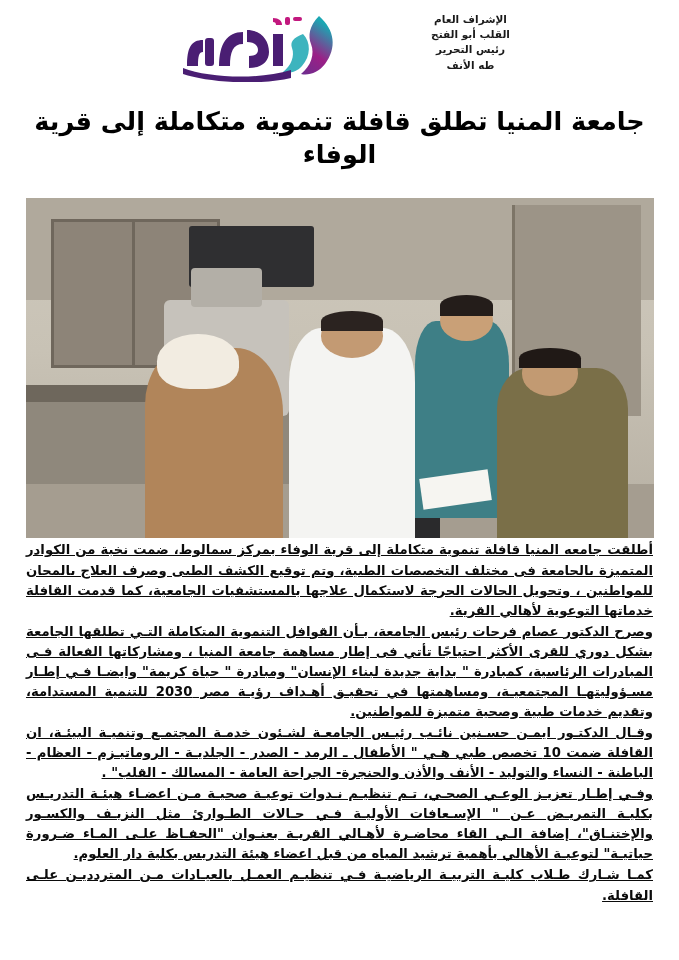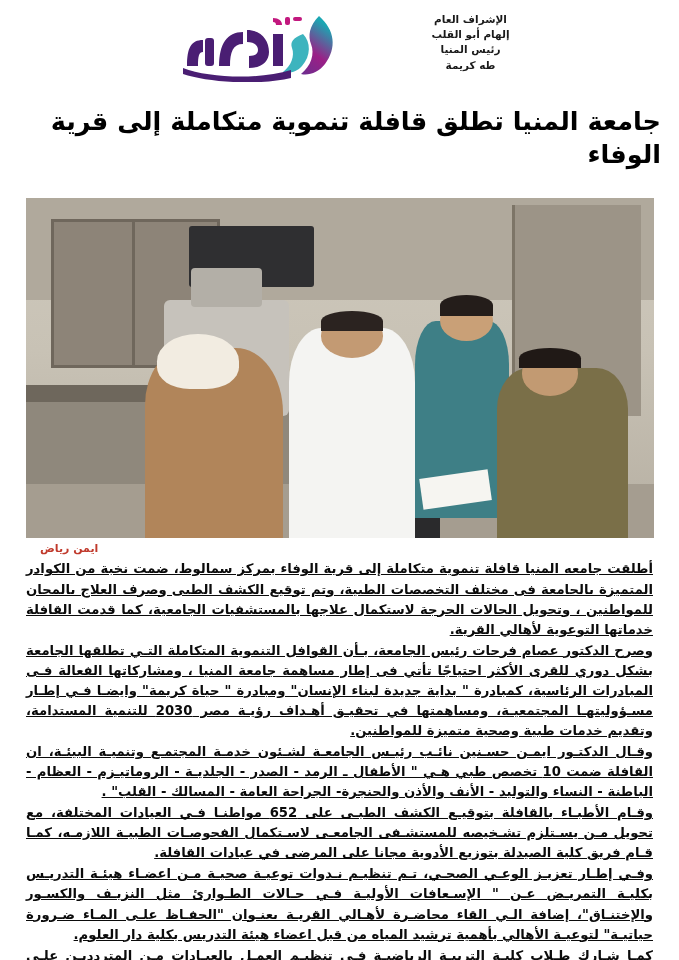--- a/index.html
+++ b/index.html
@@ -52,21 +52,21 @@
     height: 74px;
     margin-right: 36px;
     display: flex;
     align-items: center;
     justify-content: center;
   }
   .logo-svg { display: block; }
 
   
   .headline {
-    text-align: right;
+    text-align: center;
     font-family: "DejaVu Sans", sans-serif;
     font-weight: bold;
     font-size: 25.5px;
     color: #000;
     line-height: 1.3;
     padding: 2px 18px 10px 18px;
     direction: rtl;
   }
 
   
@@ -246,23 +246,23 @@
         <g fill="#C2187E">
           <path d="M104 10 c6 0 9 3 9 7 h-6 c0-2-1-3-3-3 z"></path>
           <rect x="116" y="9" width="5" height="8" rx="2"></rect>
           <rect x="124" y="9" width="9" height="4" rx="2"></rect>
         </g>
       </svg>
     </div>
 
     <div class="credits">
       <div>الإشراف العام</div>
-      <div>إلهام أبو القلب</div>
-      <div>رئيس المنيا</div>
-      <div>طه كريمة</div>
+      <div>القلب أبو الفتح</div>
+      <div>رئيس التحرير</div>
+      <div>طه الأنف</div>
     </div>
 
   </div>
 
   <h1 class="headline">جامعة المنيا تطلق قافلة تنموية متكاملة إلى قرية الوفاء</h1>
 
   <div class="photo-holder">
     <div class="photo">
       <div class="p-wall"></div>
       <div class="p-wall-panel"></div>
@@ -282,24 +282,22 @@
       <div class="p-person p-stand"></div>
       <div class="p-stand-head"></div>
       <div class="p-stand-hair"></div>
       <div class="p-person p-sitting"></div>
       <div class="p-sitting-head"></div>
       <div class="p-sitting-hair"></div>
       <div class="p-paper"></div>
     </div>
   </div>
 
-  <div class="byline">ايمن رياض</div>
 
   <div class="article">
     <p>أطلقت جامعه المنيا قافلة تنموية متكاملة إلى قرية الوفاء بمركز سمالوط، ضمت نخبة من الكوادر المتميزة بالجامعة فى مختلف التخصصات الطبية، وتم توقيع الكشف الطبى وصرف العلاج بالمجان للمواطنين ، وتحويل الحالات الحرجة لاستكمال علاجها بالمستشفيات الجامعية، كما قدمت القافلة خدماتها التوعوية لأهالي القرية.</p>
     <p>وصرح الدكتور عصام فرحات رئيس الجامعة، بـأن القوافل التنموية المتكاملة التـي تطلقها الجامعة بشكل دوري للقرى الأكثر احتياجًا تأتي فى إطار مساهمة جامعة المنيا ، ومشاركاتها الفعالة فـى المبادرات الرئاسية، كمبادرة " بداية جديدة لبناء الإنسان" ومبادرة " حياة كريمة" وايضـا فـي إطـار مسـؤوليتهـا المجتمعيـة، ومساهمتها في تحقيـق أهـداف رؤيـة مصر 2030 للتنمية المستدامة، وتقديم خدمات طبية وصحية متميزة للمواطنين.</p>
     <p>وقـال الدكتـور ايمـن حسـنين نائـب رئيـس الجامعـة لشـئون خدمـة المجتمـع وتنميـة البيئـة، ان القافلة ضمت 10 تخصص طبي هـي " الأطفال ـ الرمد - الصدر - الجلديـة - الروماتيـزم - العظام - الباطنة - النساء والتوليد - الأنف والأذن والحنجرة- الجراحة العامة - المسالك - القلب" .</p>
-    <p>وقـام الأطبـاء بالقافلة بتوقيـع الكشف الطبـى على 652 مواطنـا فـي العيادات المختلفة، مع تحويل مـن يسـتلزم تشـخيصه للمستشـفى الجامعـى لاسـتكمال الفحوصـات الطبيـة اللازمـه، كمـا قـام فريق كلية الصيدلة بتوزيع الأدوية مجانا على المرضى في عيادات القافلة.</p>
     <p>وفـي إطـار تعزيـز الوعـي الصحـي، تـم تنظيـم نـدوات توعيـة صحيـة مـن اعضـاء هيئـة التدريـس بكليـة التمريـض عـن " الإسـعافات الأوليـة فـي حـالات الطـوارئ مثل النزيـف والكسـور والإختنـاق"، إضافة الـي القاء محاضـرة لأهـالي القريـة بعنـوان "الحفـاظ علـى المـاء ضـرورة حياتيـة" لتوعيـة الأهالي بأهمية ترشيد المياه من قبل اعضاء هيئة التدريس بكلية دار العلوم.</p>
     <p>كمـا شـارك طـلاب كليـة التربيـة الرياضيـة فـي تنظيـم العمـل بالعيـادات مـن المتردديـن علـى القافلة.</p>
   </div>
 
 </div>
 
 </body></html>

